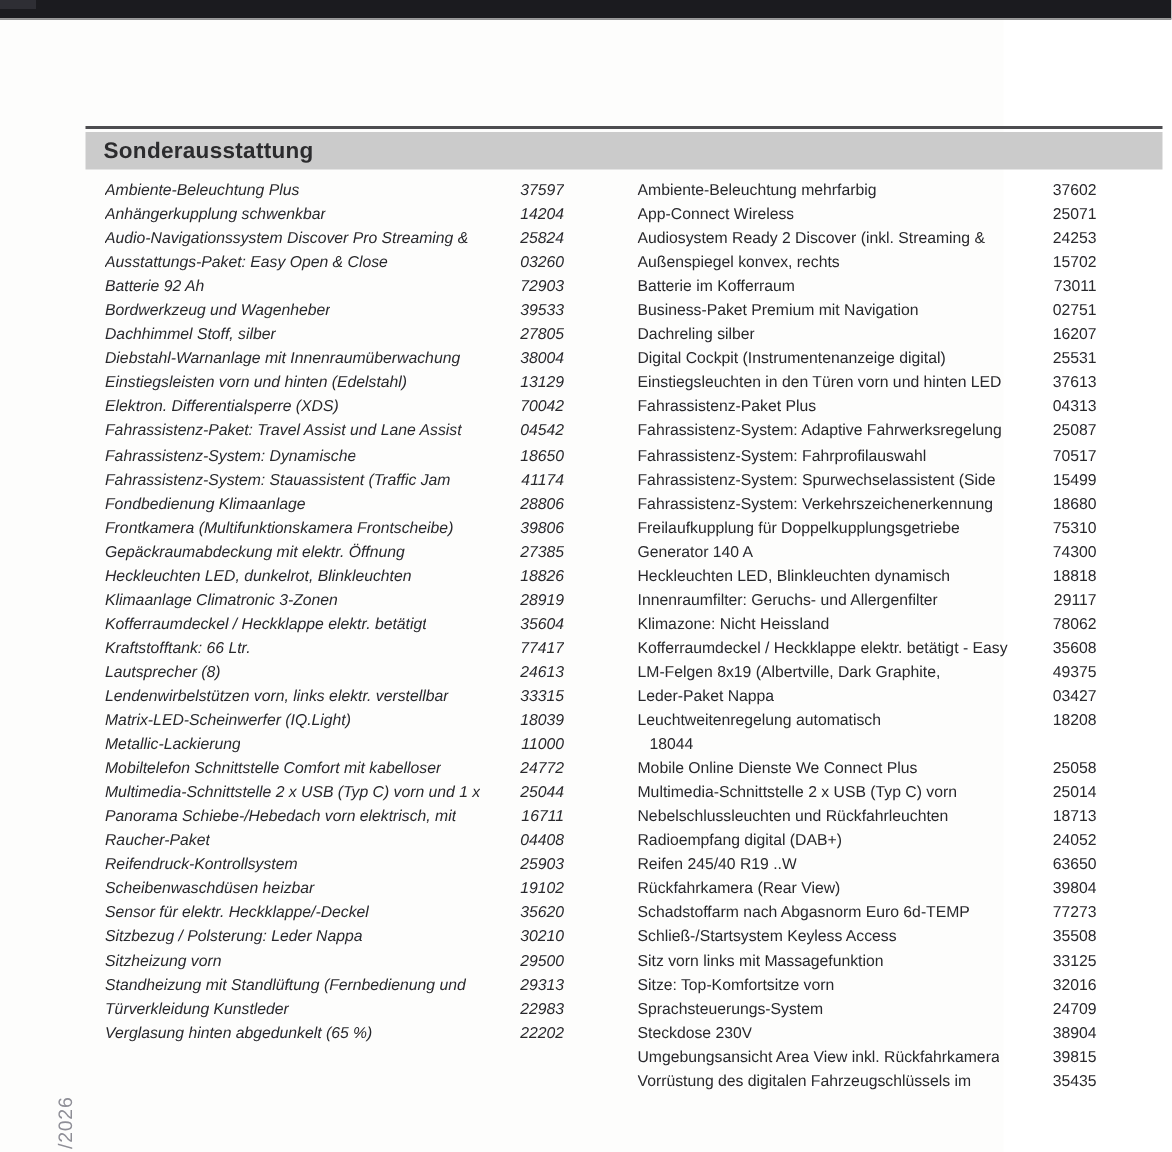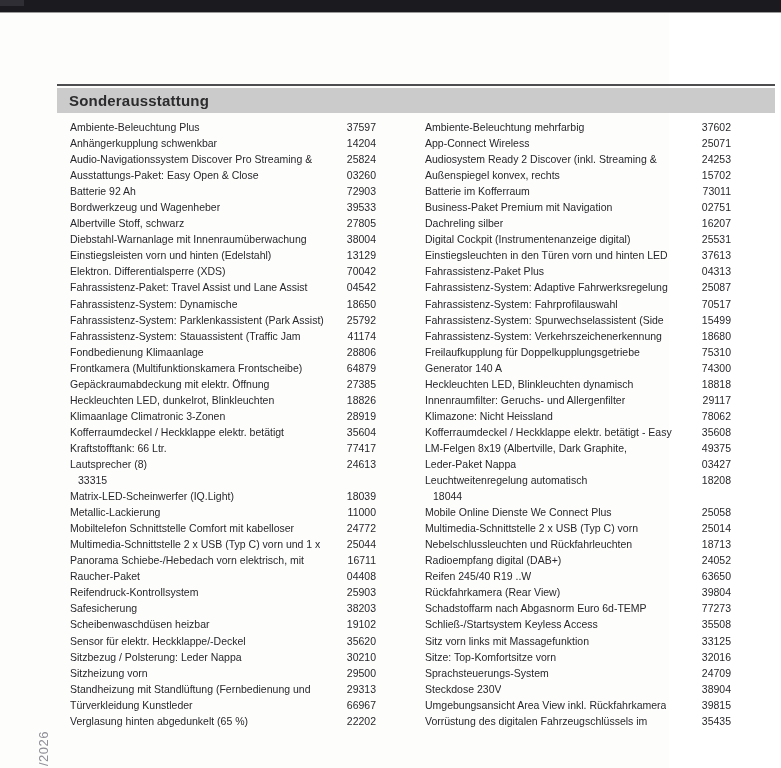--- a/index.html
+++ b/index.html
@@ -65,21 +65,21 @@
     width: 718px;
     display: flex;
     box-sizing: border-box;
     padding-left: 13px;
   }
   .col {
     width: 306px;
     display: flex;
     flex-direction: column;
   }
-  .col.left { margin-right: 49px; }
+  .col.left { margin-right: 49px; font-style: italic; }
   .row {
     height: 16.05px;
     display: flex;
     justify-content: space-between;
     align-items: center;
     white-space: nowrap;
     overflow: hidden;
   }
   .lbl {
     font-size: 10.5px;
@@ -138,21 +138,21 @@
         </div>
         <div class="row">
           <span class="lbl">Batterie 92 Ah</span>
           <span class="code">72903</span>
         </div>
         <div class="row">
           <span class="lbl">Bordwerkzeug und Wagenheber</span>
           <span class="code">39533</span>
         </div>
         <div class="row">
-          <span class="lbl">Albertville Stoff, schwarz</span>
+          <span class="lbl">Dachhimmel Stoff, silber</span>
           <span class="code">27805</span>
         </div>
         <div class="row">
           <span class="lbl">Diebstahl-Warnanlage mit Innenraumüberwachung</span>
           <span class="code">38004</span>
         </div>
         <div class="row">
           <span class="lbl">Einstiegsleisten vorn und hinten (Edelstahl)</span>
           <span class="code">13129</span>
         </div>
@@ -162,34 +162,30 @@
         </div>
         <div class="row">
           <span class="lbl">Fahrassistenz-Paket: Travel Assist und Lane Assist</span>
           <span class="code">04542</span>
         </div>
         <div class="row">
           <span class="lbl">Fahrassistenz-System: Dynamische</span>
           <span class="code">18650</span>
         </div>
         <div class="row">
-          <span class="lbl">Fahrassistenz-System: Parklenkassistent (Park Assist)</span>
-          <span class="code">25792</span>
-        </div>
-        <div class="row">
           <span class="lbl">Fahrassistenz-System: Stauassistent (Traffic Jam</span>
           <span class="code">41174</span>
         </div>
         <div class="row">
           <span class="lbl">Fondbedienung Klimaanlage</span>
           <span class="code">28806</span>
         </div>
         <div class="row">
           <span class="lbl">Frontkamera (Multifunktionskamera Frontscheibe)</span>
-          <span class="code">64879</span>
+          <span class="code">39806</span>
         </div>
         <div class="row">
           <span class="lbl">Gepäckraumabdeckung mit elektr. Öffnung</span>
           <span class="code">27385</span>
         </div>
         <div class="row">
           <span class="lbl">Heckleuchten LED, dunkelrot, Blinkleuchten</span>
           <span class="code">18826</span>
         </div>
         <div class="row">
@@ -202,20 +198,21 @@
         </div>
         <div class="row">
           <span class="lbl">Kraftstofftank: 66 Ltr.</span>
           <span class="code">77417</span>
         </div>
         <div class="row">
           <span class="lbl">Lautsprecher (8)</span>
           <span class="code">24613</span>
         </div>
         <div class="row">
+          <span class="lbl">Lendenwirbelstützen vorn, links elektr. verstellbar</span>
           <span class="code">33315</span>
         </div>
         <div class="row">
           <span class="lbl">Matrix-LED-Scheinwerfer (IQ.Light)</span>
           <span class="code">18039</span>
         </div>
         <div class="row">
           <span class="lbl">Metallic-Lackierung</span>
           <span class="code">11000</span>
         </div>
@@ -233,24 +230,20 @@
         </div>
         <div class="row">
           <span class="lbl">Raucher-Paket</span>
           <span class="code">04408</span>
         </div>
         <div class="row">
           <span class="lbl">Reifendruck-Kontrollsystem</span>
           <span class="code">25903</span>
         </div>
         <div class="row">
-          <span class="lbl">Safesicherung</span>
-          <span class="code">38203</span>
-        </div>
-        <div class="row">
           <span class="lbl">Scheibenwaschdüsen heizbar</span>
           <span class="code">19102</span>
         </div>
         <div class="row">
           <span class="lbl">Sensor für elektr. Heckklappe/-Deckel</span>
           <span class="code">35620</span>
         </div>
         <div class="row">
           <span class="lbl">Sitzbezug / Polsterung: Leder Nappa</span>
           <span class="code">30210</span>
@@ -258,21 +251,21 @@
         <div class="row">
           <span class="lbl">Sitzheizung vorn</span>
           <span class="code">29500</span>
         </div>
         <div class="row">
           <span class="lbl">Standheizung mit Standlüftung (Fernbedienung und</span>
           <span class="code">29313</span>
         </div>
         <div class="row">
           <span class="lbl">Türverkleidung Kunstleder</span>
-          <span class="code">66967</span>
+          <span class="code">22983</span>
         </div>
         <div class="row">
           <span class="lbl">Verglasung hinten abgedunkelt (65 %)</span>
           <span class="code">22202</span>
         </div>
       </div>
     <div class="col right" id="col-right">
         <div class="row">
           <span class="lbl">Ambiente-Beleuchtung mehrfarbig</span>
           <span class="code">37602</span>

